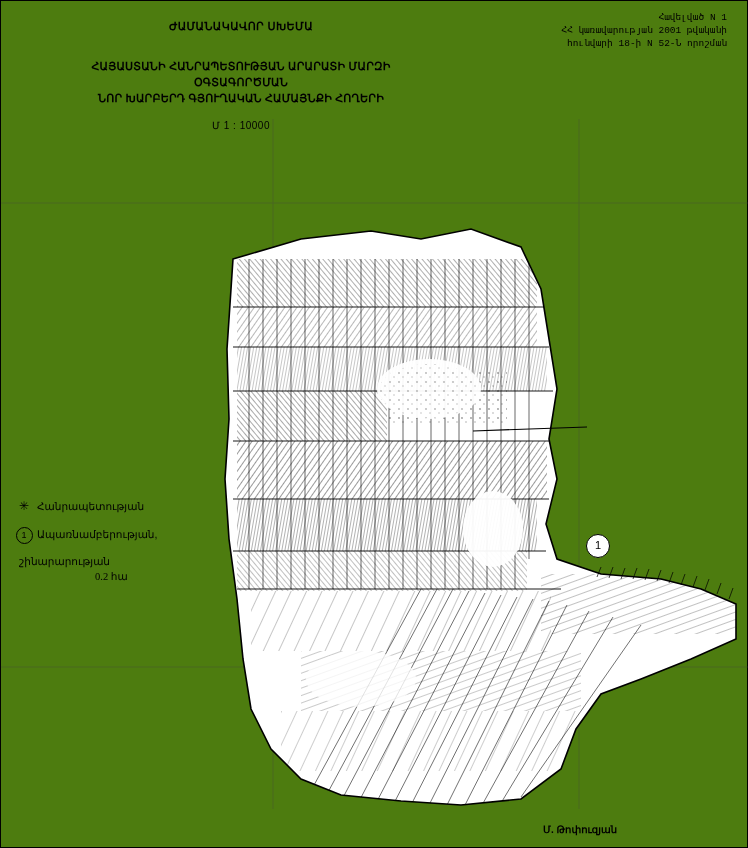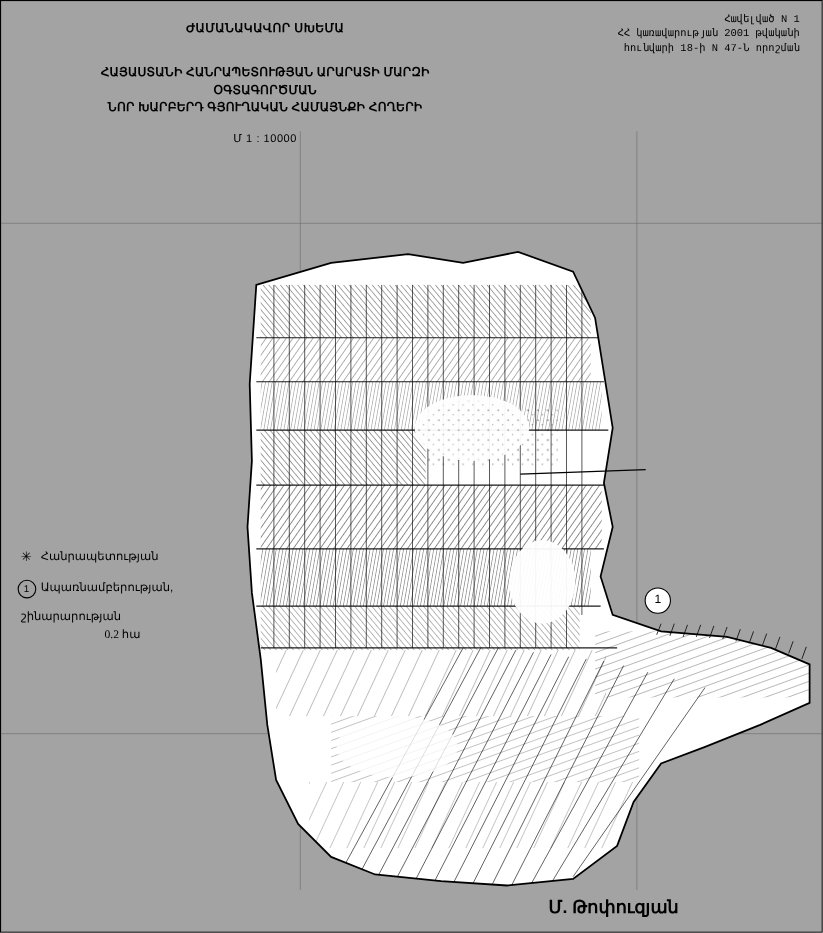--- a/index.html
+++ b/index.html
@@ -13,21 +13,21 @@
     font-family: "Liberation Sans", sans-serif;
     color: #000000;
     overflow: hidden;
   }
   #page {
     position: relative;
     width: 748px;
     height: 848px;
     border: 1px solid #000000;
     box-sizing: border-box;
-    background: #a3a3a3;
+    background: #4d7c0f;
   }
 
   
   .title-block {
     position: absolute;
     left: 50px;
     top: 18px;
     width: 380px;
     text-align: center;
   }
@@ -110,21 +110,21 @@
     left: 32px;
     bottom: 14px;
     font-size: 9.5px;
     line-height: 12.5px;
     font-weight: bold;
   }
   .footer-right {
     position: absolute;
     right: 130px;
     bottom: 12px;
-    font-size: 16px;
+    font-size: 10px;
     font-weight: bold;
   }
 
   
   .map-wrap {
     position: absolute;
     left: 0;
     top: 118px;
     width: 748px;
     height: 690px;
@@ -155,21 +155,21 @@
     <div class="main-title">ԺԱՄԱՆԱԿԱՎՈՐ ՍԽԵՄԱ</div>
     <div class="sub-title">ՀԱՅԱՍՏԱՆԻ ՀԱՆՐԱՊԵՏՈՒԹՅԱՆ ԱՐԱՐԱՏԻ ՄԱՐԶԻ</div>
     <div class="sub-title" style="margin-top:0">ՕԳՏԱԳՈՐԾՄԱՆ</div>
     <div class="sub-title" style="margin-top:0">ՆՈՐ ԽԱՐԲԵՐԴ ԳՅՈՒՂԱԿԱՆ ՀԱՄԱՅՆՔԻ ՀՈՂԵՐԻ</div>
     <div class="scale-line">Մ 1 : 10000</div>
   </div>
 
   <div class="ref-block">
     <div>Հավելված N 1</div>
     <div>ՀՀ կառավարության 2001 թվականի</div>
-    <div>հունվարի 18-ի N 47-Ն որոշման</div>
+    <div>հունվարի 18-ի N 52-Ն որոշման</div>
   </div>
 
   <div class="map-wrap">
     <svg class="map-svg" width="748" height="690" viewBox="0 0 748 690">
       <defs>
         <pattern id="hatchA" width="5" height="5" patternUnits="userSpaceOnUse" patternTransform="rotate(35)">
           <line x1="0" y1="0" x2="0" y2="5" stroke="#111" stroke-width="1"></line>
         </pattern>
         <pattern id="hatchB" width="4" height="4" patternUnits="userSpaceOnUse" patternTransform="rotate(-40)">
           <line x1="0" y1="0" x2="0" y2="4" stroke="#111" stroke-width="0.9"></line>

